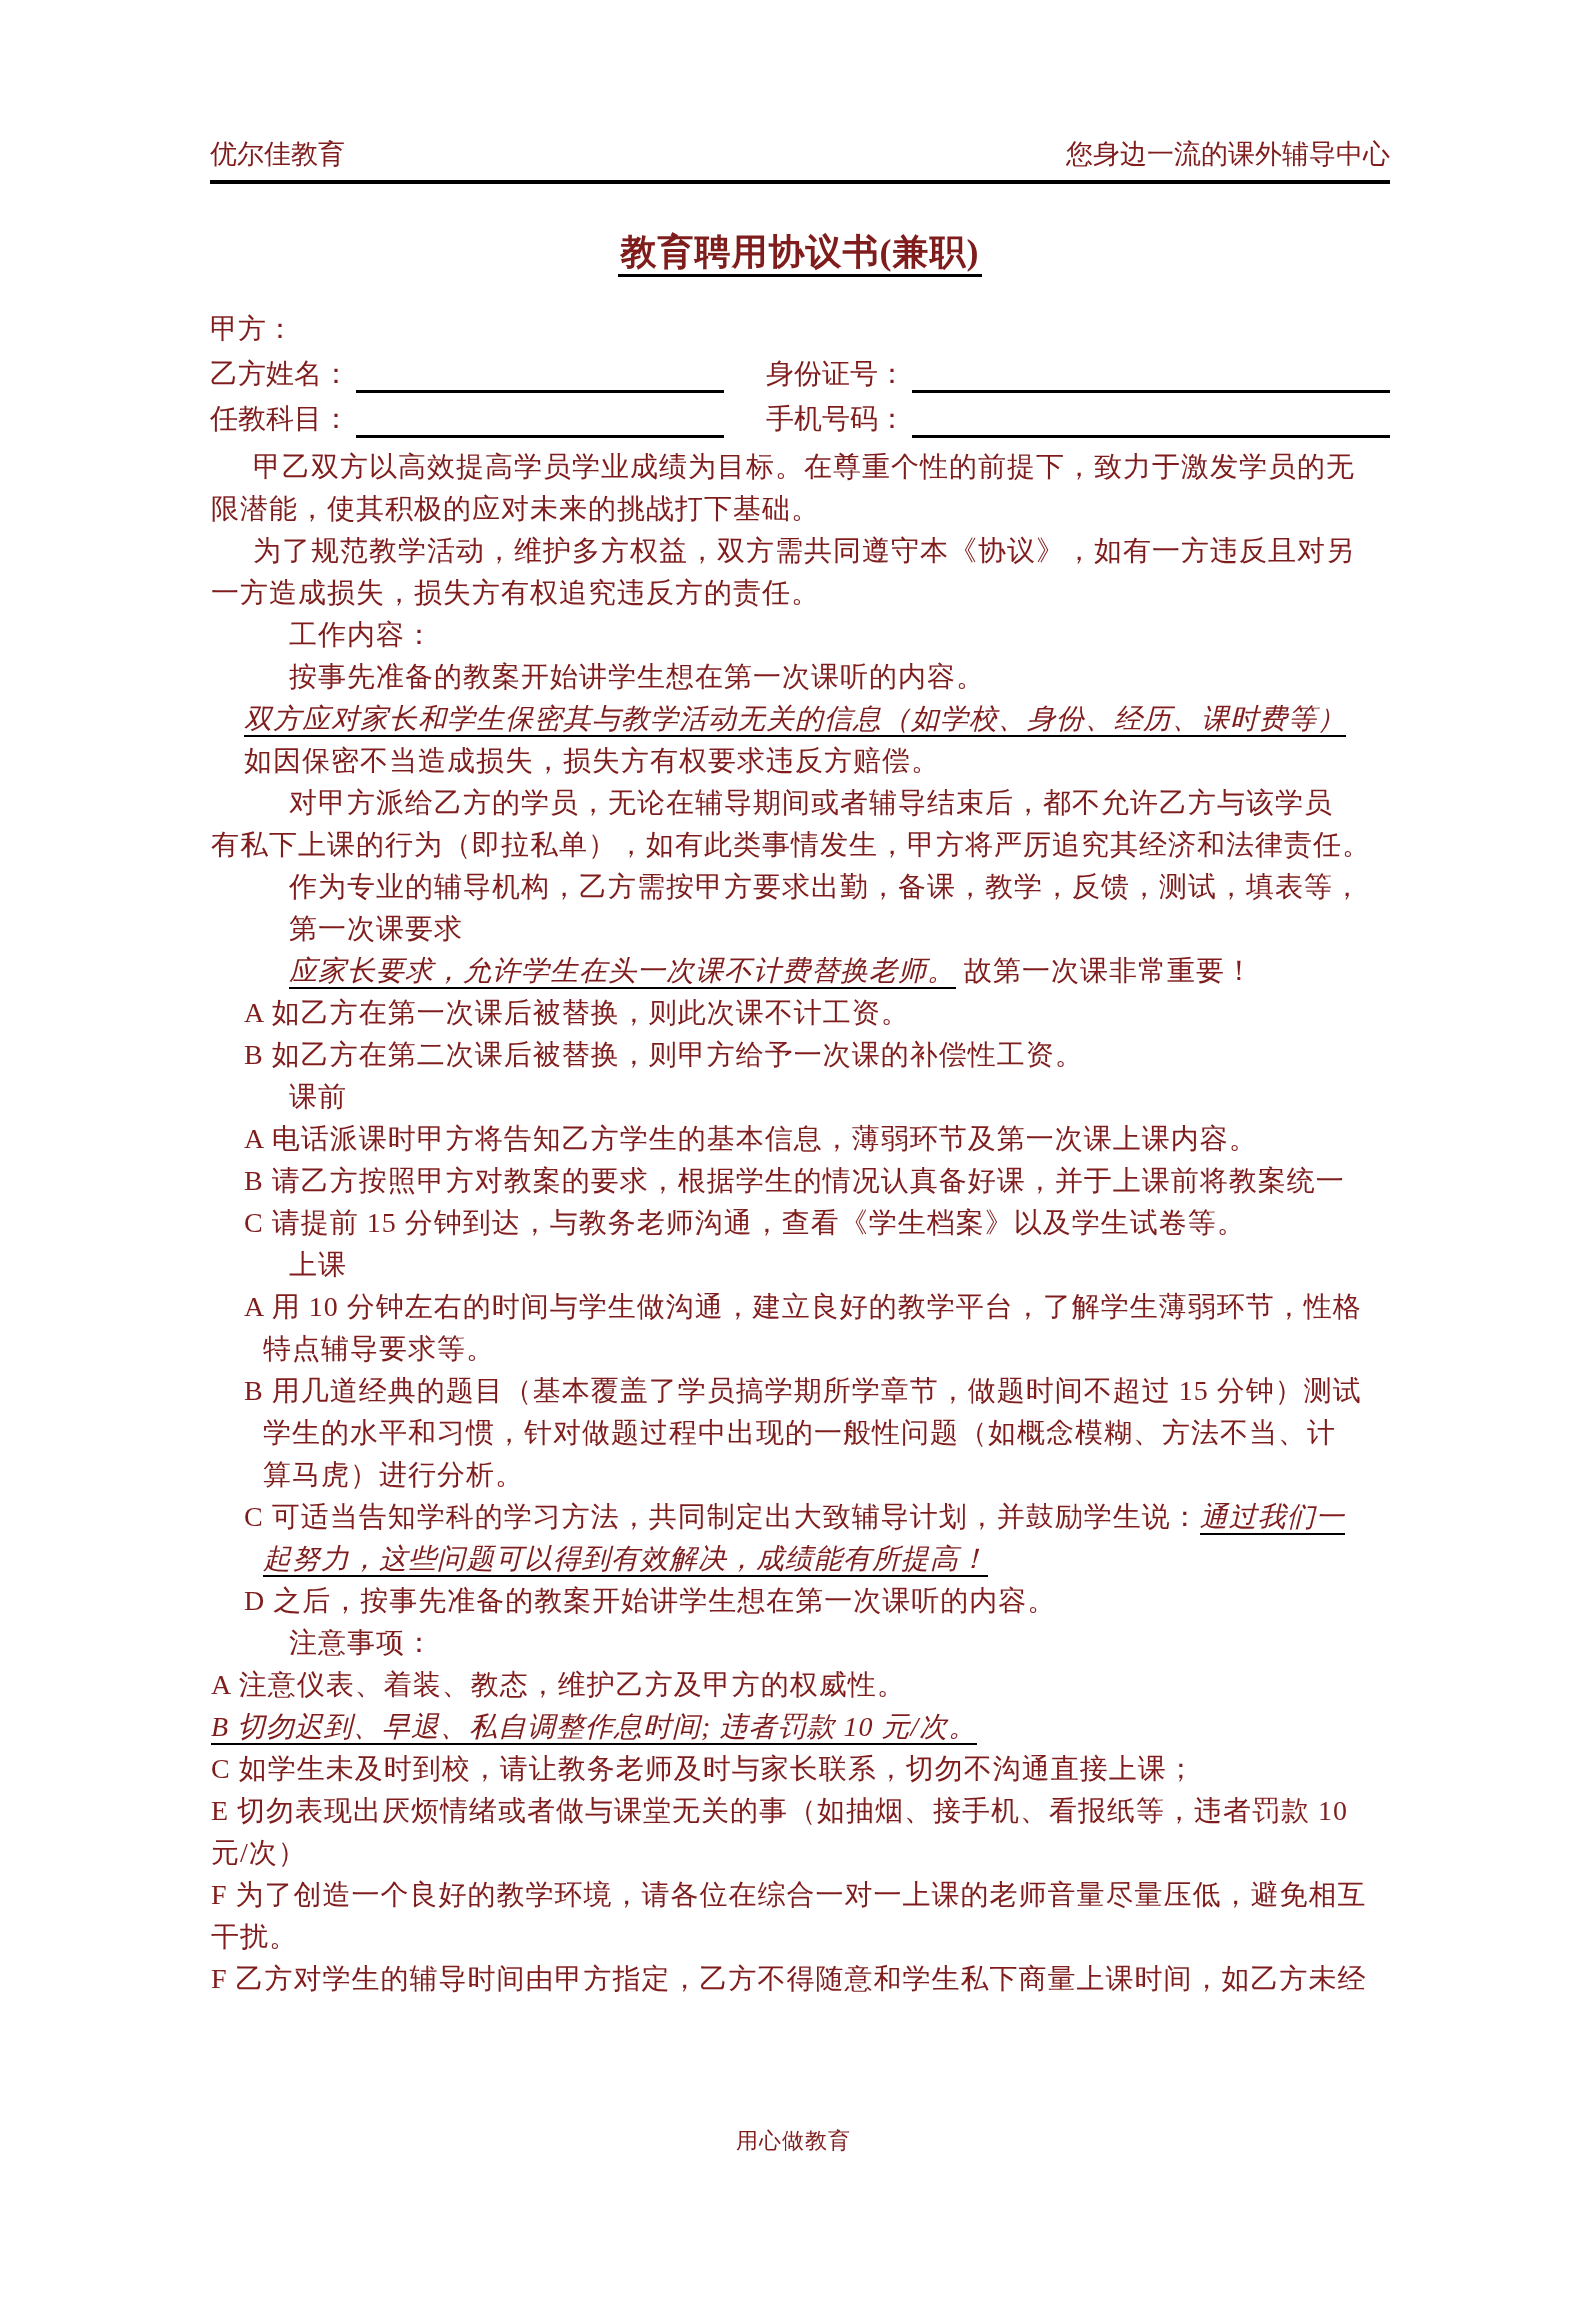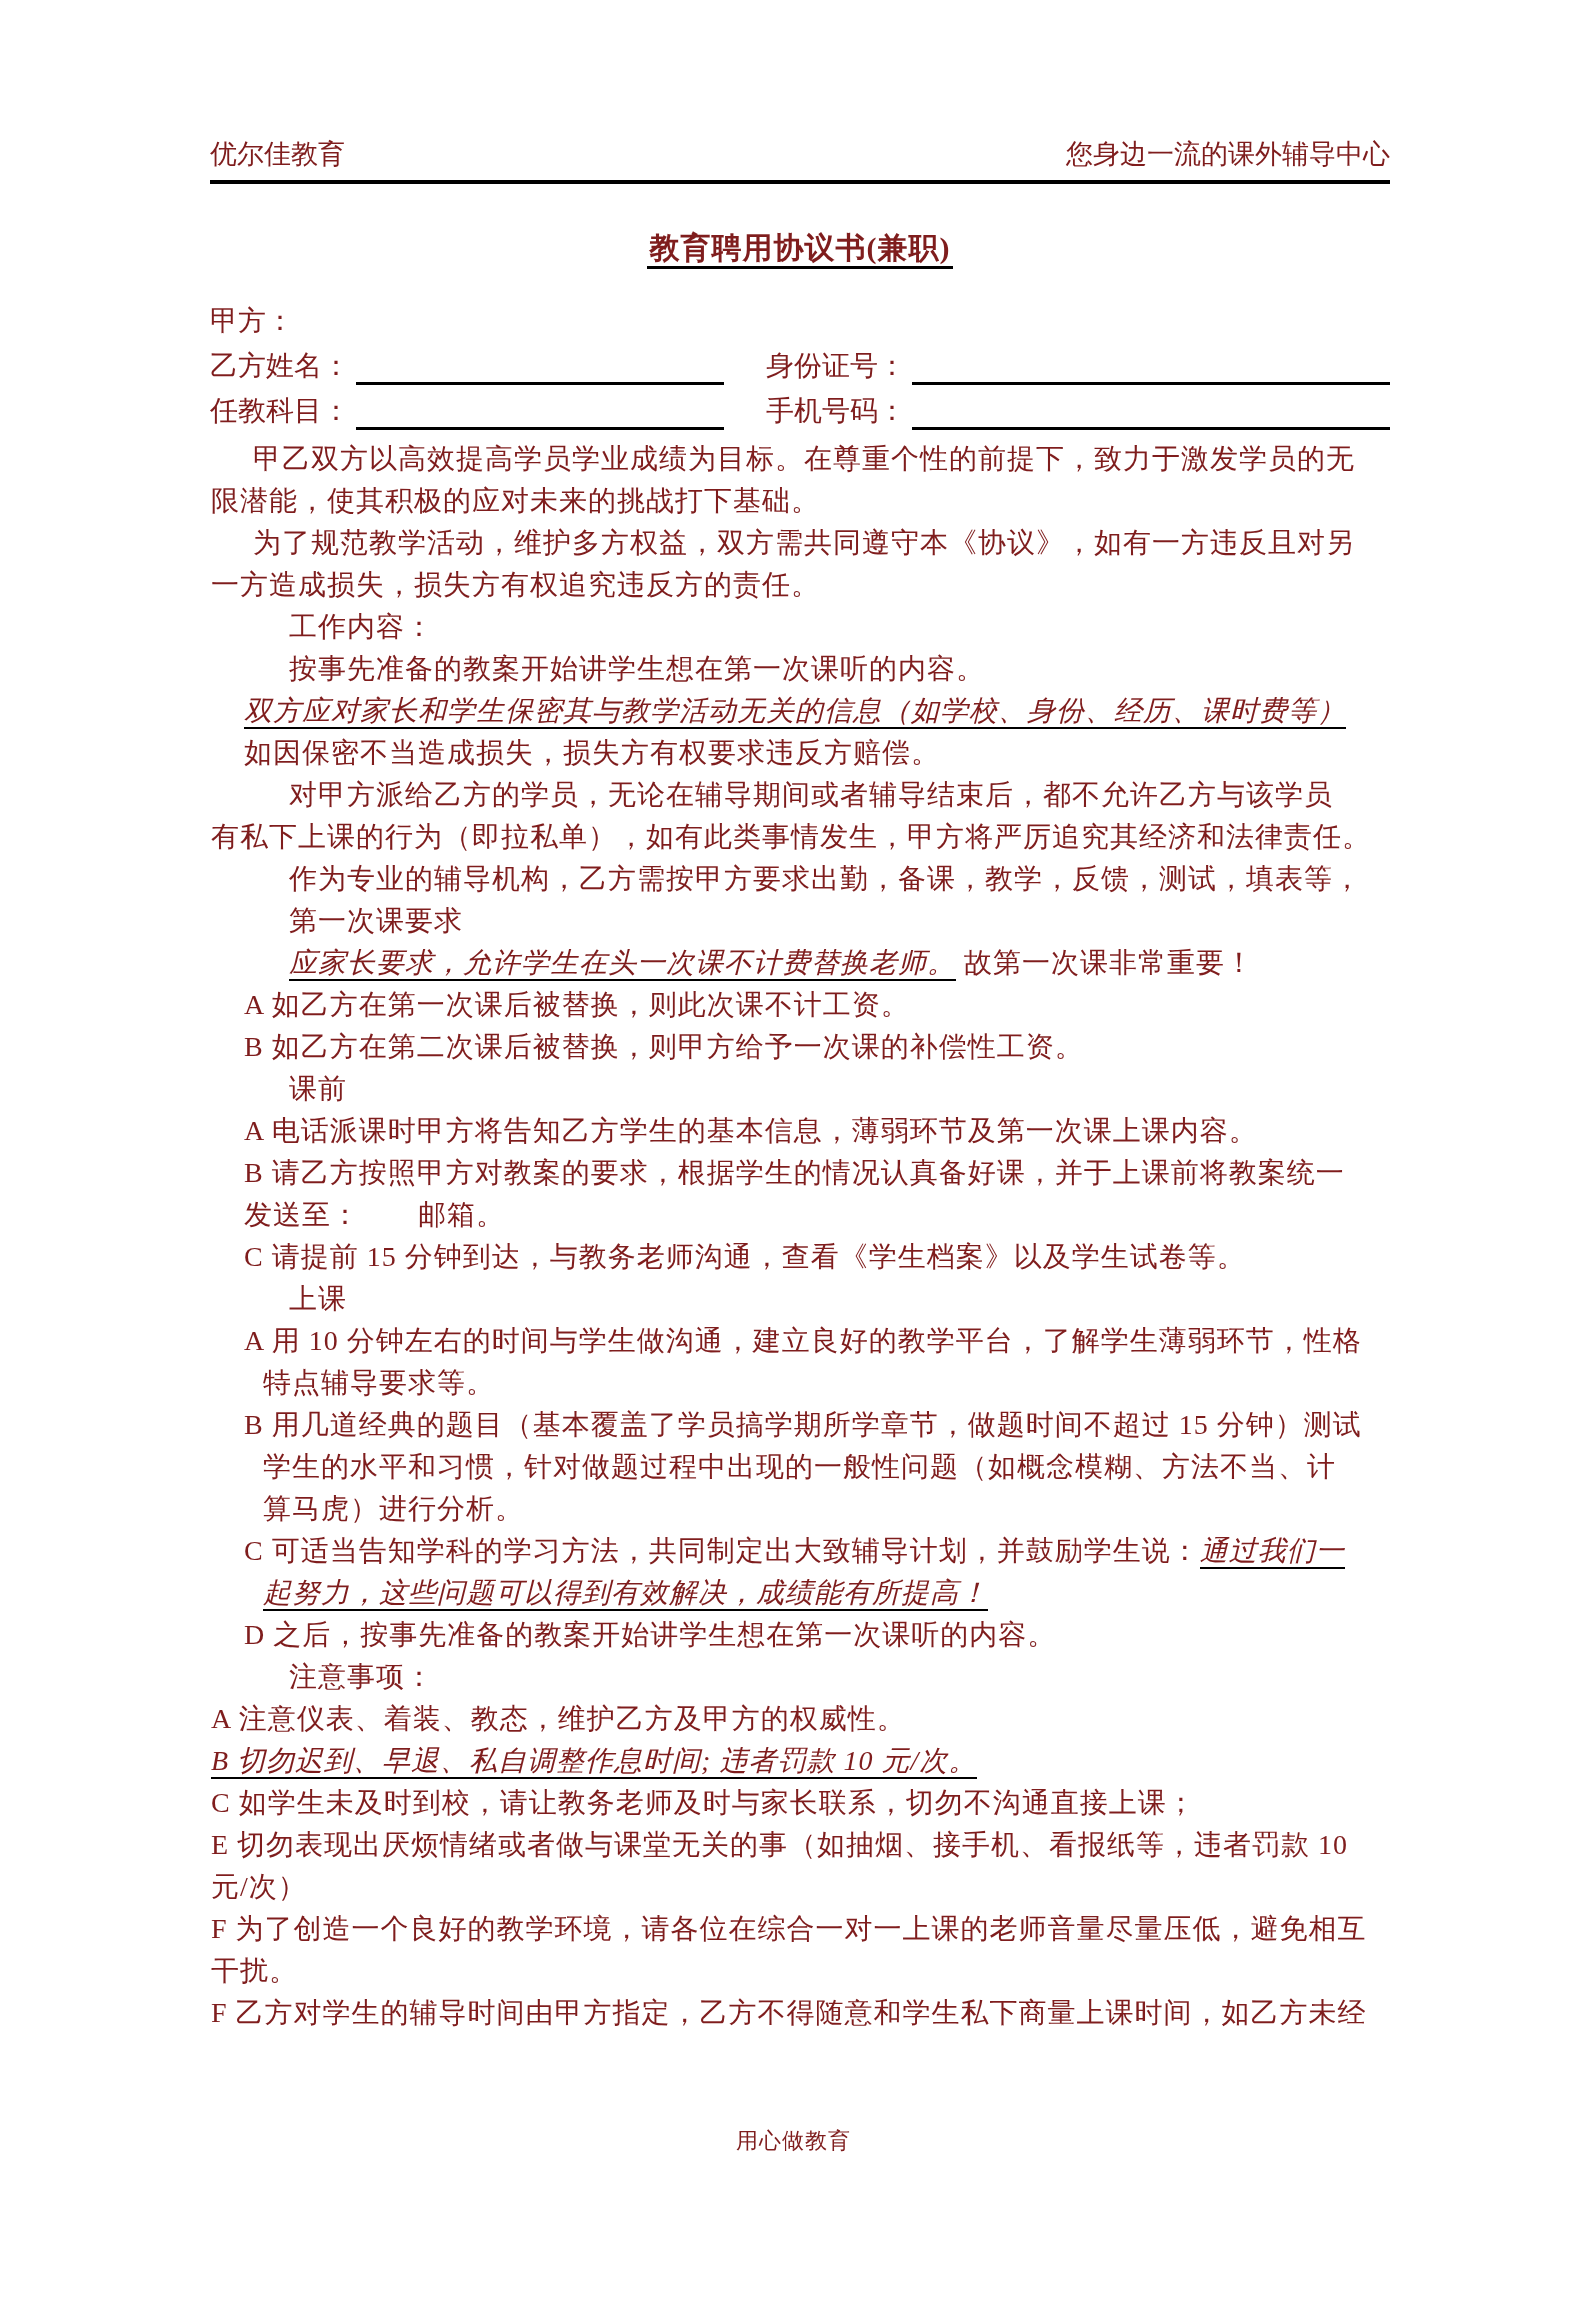--- a/index.html
+++ b/index.html
@@ -7,21 +7,21 @@
     width:1587px; height:2310px; position:relative; background:#ffffff;
     box-sizing:border-box; padding:136px 197px 0 210px;
     font-family:"Liberation Serif", serif; color:#7f1d1d;
   }
   .hdr {
     display:flex; justify-content:space-between; align-items:flex-end;
     border-bottom:4px solid #000; padding-bottom:8px; font-size:27px;
   }
   .title-wrap { text-align:center; margin-top:44px; }
   .title-text {
-    font-size:30px; font-weight:bold; letter-spacing:1px;
+    font-size:36px; font-weight:bold; letter-spacing:1px;
     border-bottom:3px solid #000; padding:0 3px 2px 3px;
   }
   .form { margin-top:26px; font-size:28px;font-family:Liberation Mono, monospace; }
   .form-row { display:flex; align-items:flex-end; height:45px; }
   .blank { border-bottom:3px solid #000; height:32px; }
   .b1 { width:368px; margin-left:6px; }
   .lbl2 { margin-left:42px; }
   .b2 { flex:1; margin-left:6px; }
   .doc { margin-top:8px; font-size:28px; letter-spacing:1px; }
   .doc p { margin:1px; line-height:41px; }
@@ -79,21 +79,20 @@
     <p class="ind-h">对甲方派给乙方的学员，无论在辅导期间或者辅导结束后，都不允许乙方与该学员</p>
     <p>有私下上课的行为（即拉私单），如有此类事情发生，甲方将严厉追究其经济和法律责任。</p>
     <p class="ind-h">作为专业的辅导机构，乙方需按甲方要求出勤，备课，教学，反馈，测试，填表等，</p>
     <p class="ind-h">第一次课要求</p>
     <p class="ind-h"><span class="ul">应家长要求，允许学生在头一次课不计费替换老师。</span><span> 故第一次课非常重要！</span></p>
     <p class="ind-a">A 如乙方在第一次课后被替换，则此次课不计工资。</p>
     <p class="ind-a">B 如乙方在第二次课后被替换，则甲方给予一次课的补偿性工资。</p>
     <p class="ind-h">课前</p>
     <p class="ind-a">A 电话派课时甲方将告知乙方学生的基本信息，薄弱环节及第一次课上课内容。</p>
     <p class="ind-a">B 请乙方按照甲方对教案的要求，根据学生的情况认真备好课，并于上课前将教案统一</p>
-    <p class="ind-a">发送至：　　邮箱。</p>
     <p class="ind-a">C 请提前 15 分钟到达，与教务老师沟通，查看《学生档案》以及学生试卷等。</p>
     <p class="ind-h">上课</p>
     <p class="ind-a">A 用 10 分钟左右的时间与学生做沟通，建立良好的教学平台，了解学生薄弱环节，性格</p>
     <p class="ind-c">特点辅导要求等。</p>
     <p class="ind-a">B 用几道经典的题目（基本覆盖了学员搞学期所学章节，做题时间不超过 15 分钟）测试</p>
     <p class="ind-c">学生的水平和习惯，针对做题过程中出现的一般性问题（如概念模糊、方法不当、计</p>
     <p class="ind-c">算马虎）进行分析。</p>
     <p class="ind-a"><span>C 可适当告知学科的学习方法，共同制定出大致辅导计划，并鼓励学生说：</span><span class="ul">通过我们一</span></p>
     <p class="ind-c"><span class="ul">起努力，这些问题可以得到有效解决，成绩能有所提高！</span></p>
     <p class="ind-a">D 之后，按事先准备的教案开始讲学生想在第一次课听的内容。</p>

